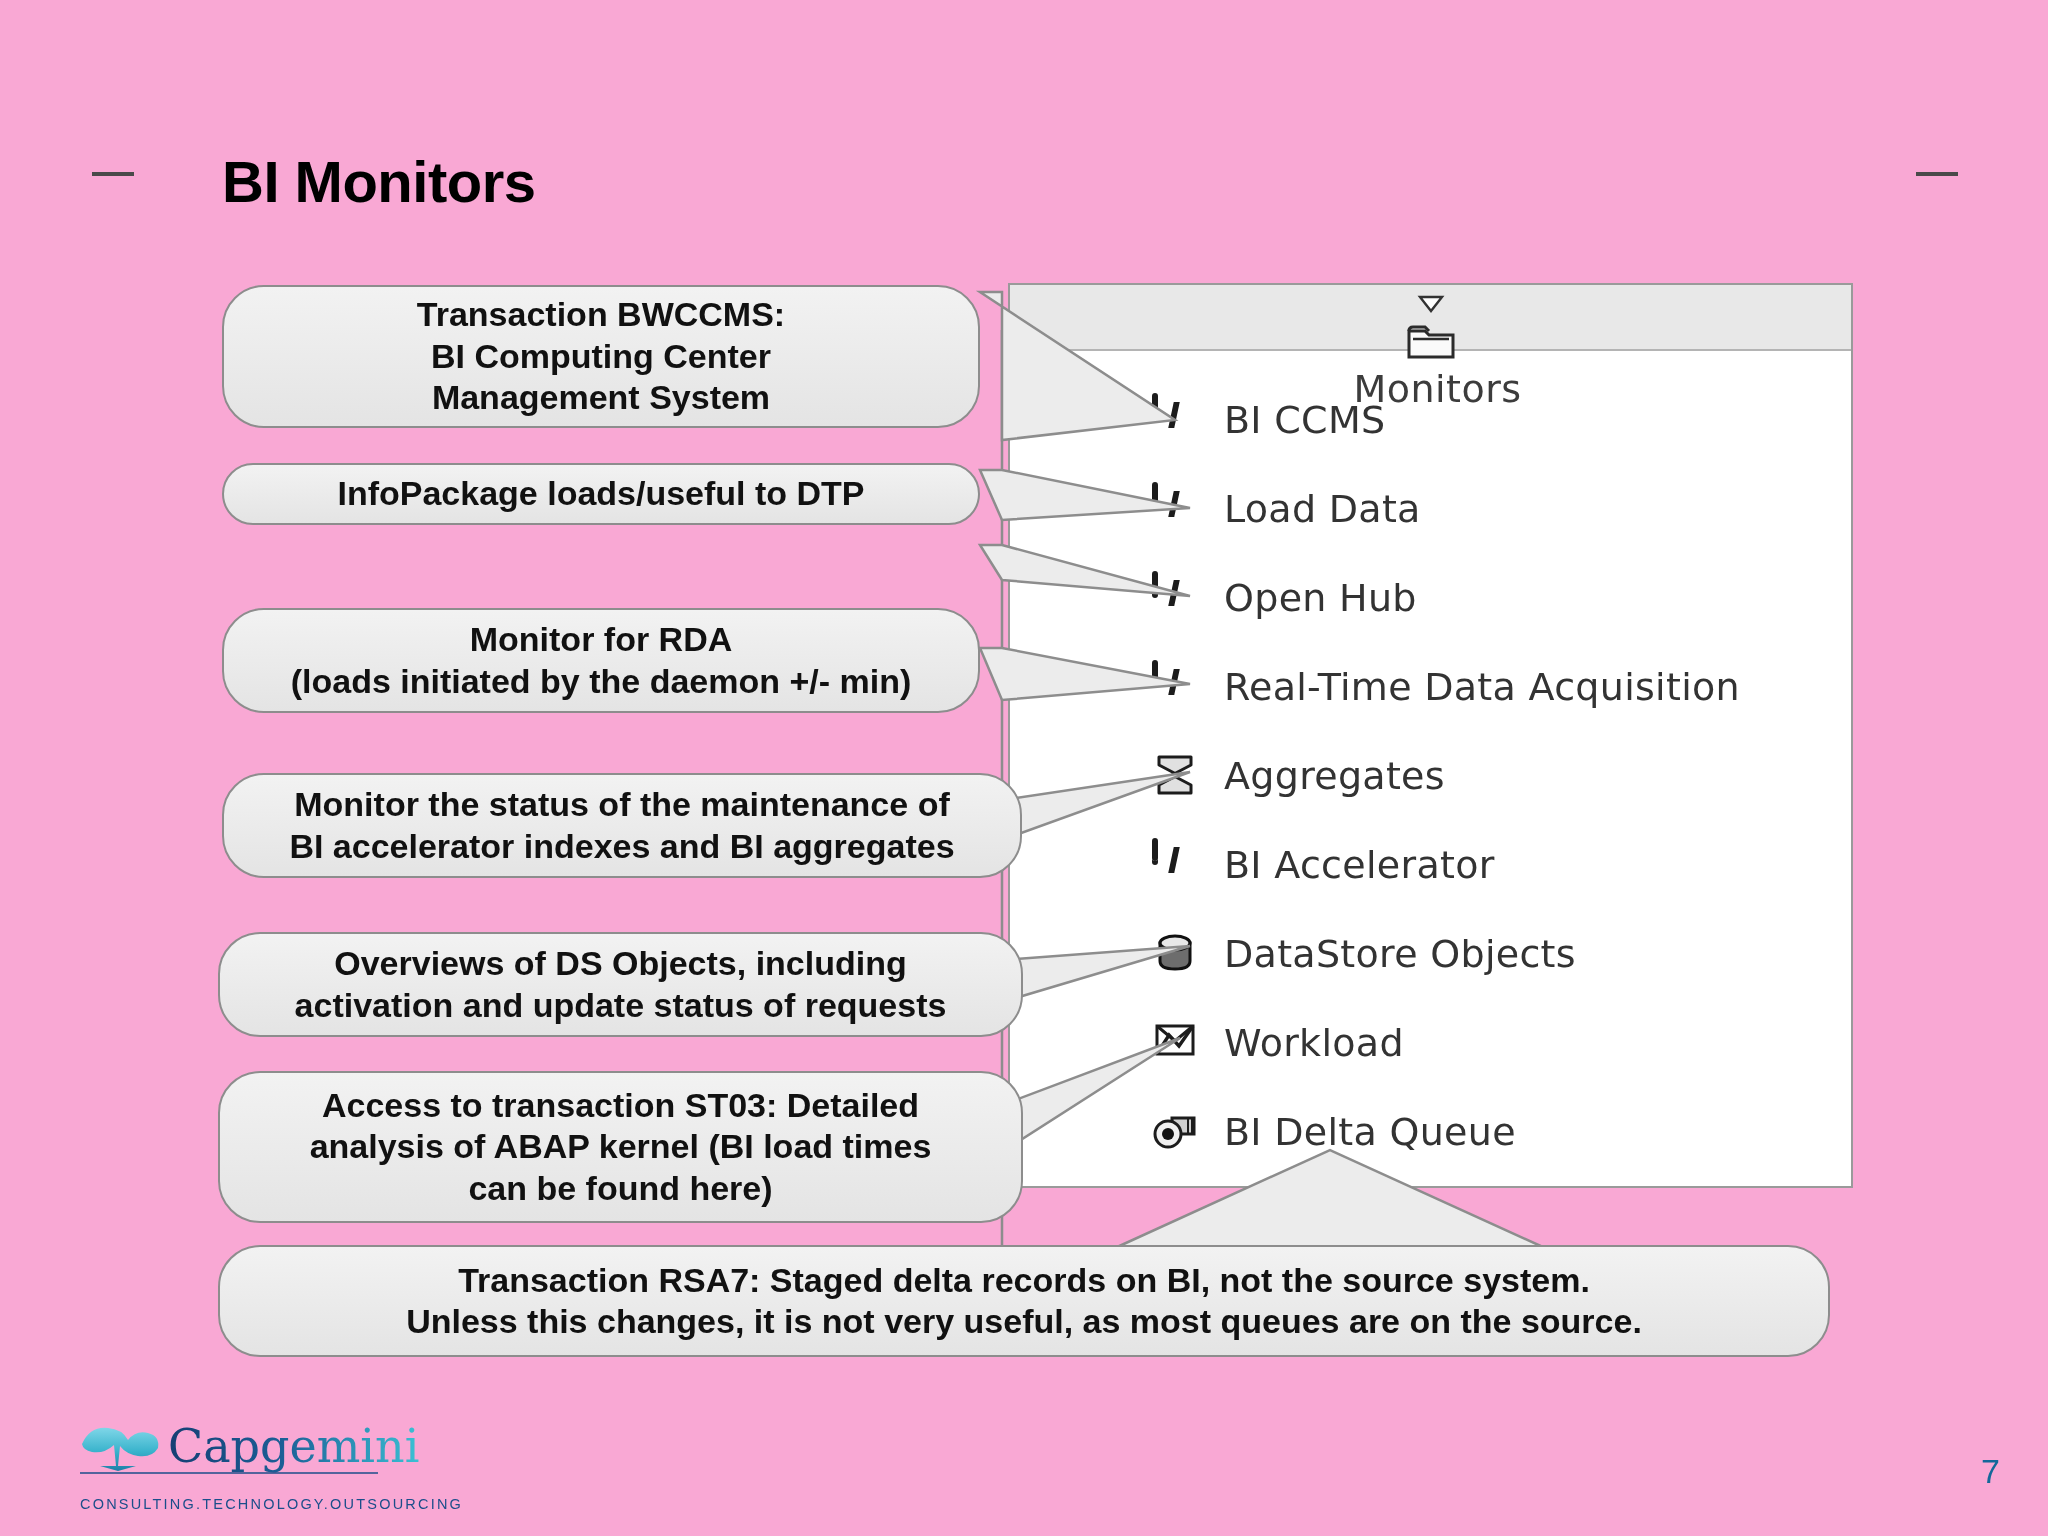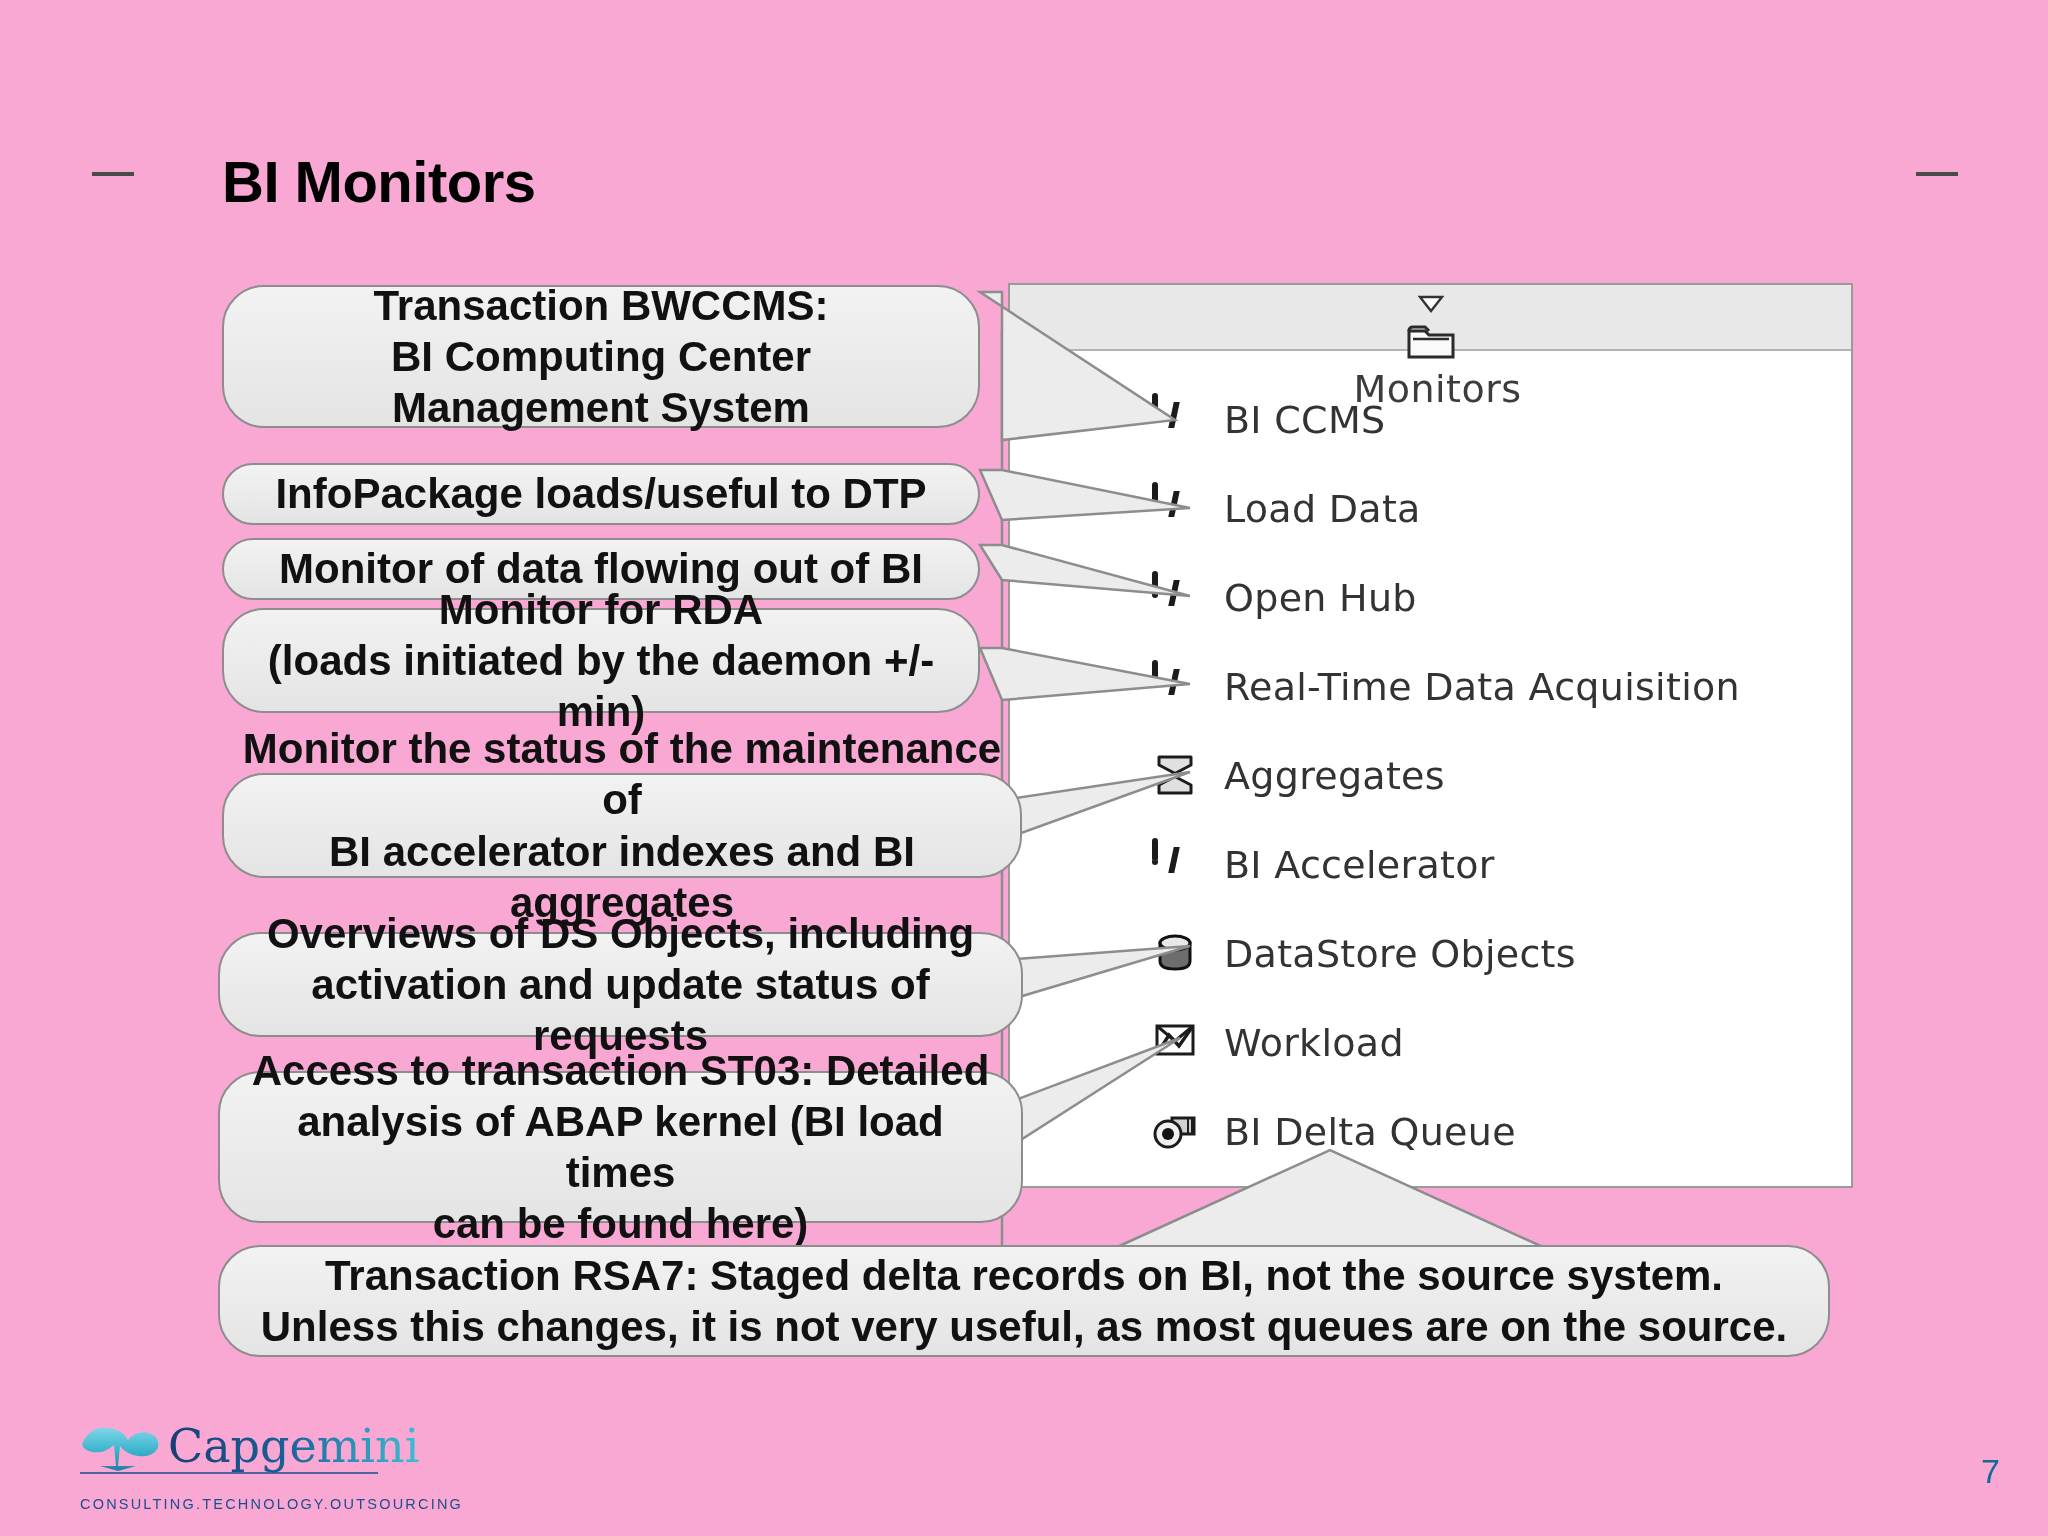--- a/index.html
+++ b/index.html
@@ -136,21 +136,21 @@
   
   .callout {
     position: absolute;
     background: linear-gradient(#f2f2f2, #e4e4e4);
     border: 2px solid #8d8d8d;
     border-radius: 42px;
     display: flex;
     align-items: center;
     justify-content: center;
     text-align: center;
-    font-size: 42px;
+    font-size: 34px;
     font-weight: bold;
     color: #111111;
     line-height: 1.22;
     box-sizing: border-box;
     padding: 6px 18px;
   }
   .callout .ctext { width: 100%; white-space: pre-line; }
 
   .tail {
     position: absolute;
@@ -305,23 +305,20 @@
   <div class="callout" style="left:222px; top:285px; width:758px; height:143px;">
     <span class="ctext">Transaction BWCCMS:
 BI Computing Center
 Management System</span>
   </div>
 
   <div class="callout" style="left:222px; top:463px; width:758px; height:62px; border-radius:34px;">
     <span class="ctext">InfoPackage loads/useful to DTP</span>
   </div>
 
-  <div class="callout" style="left:222px; top:538px; width:758px; height:62px; border-radius:34px;">
-    <span class="ctext">Monitor of data flowing out of BI</span>
-  </div>
 
   <div class="callout" style="left:222px; top:608px; width:758px; height:105px;">
     <span class="ctext">Monitor for RDA
 (loads initiated by the daemon +/-  min)</span>
   </div>
 
   <div class="callout" style="left:222px; top:773px; width:800px; height:105px;">
     <span class="ctext">Monitor the status of the maintenance of
 BI accelerator indexes and BI aggregates</span>
   </div>

